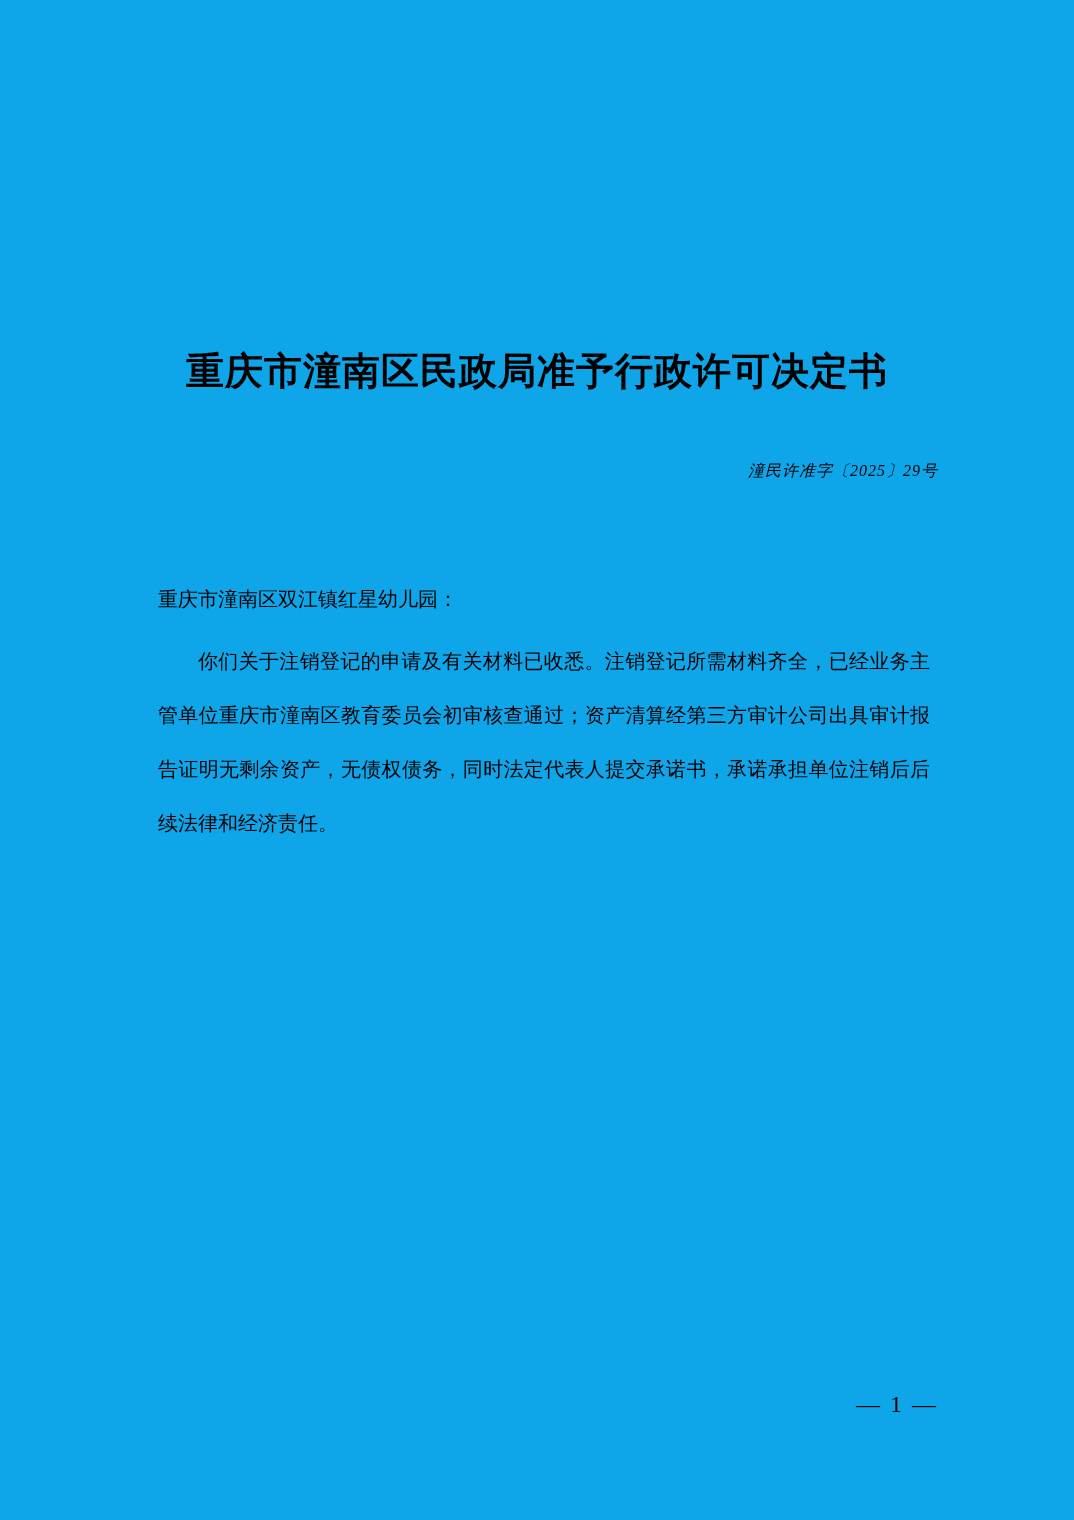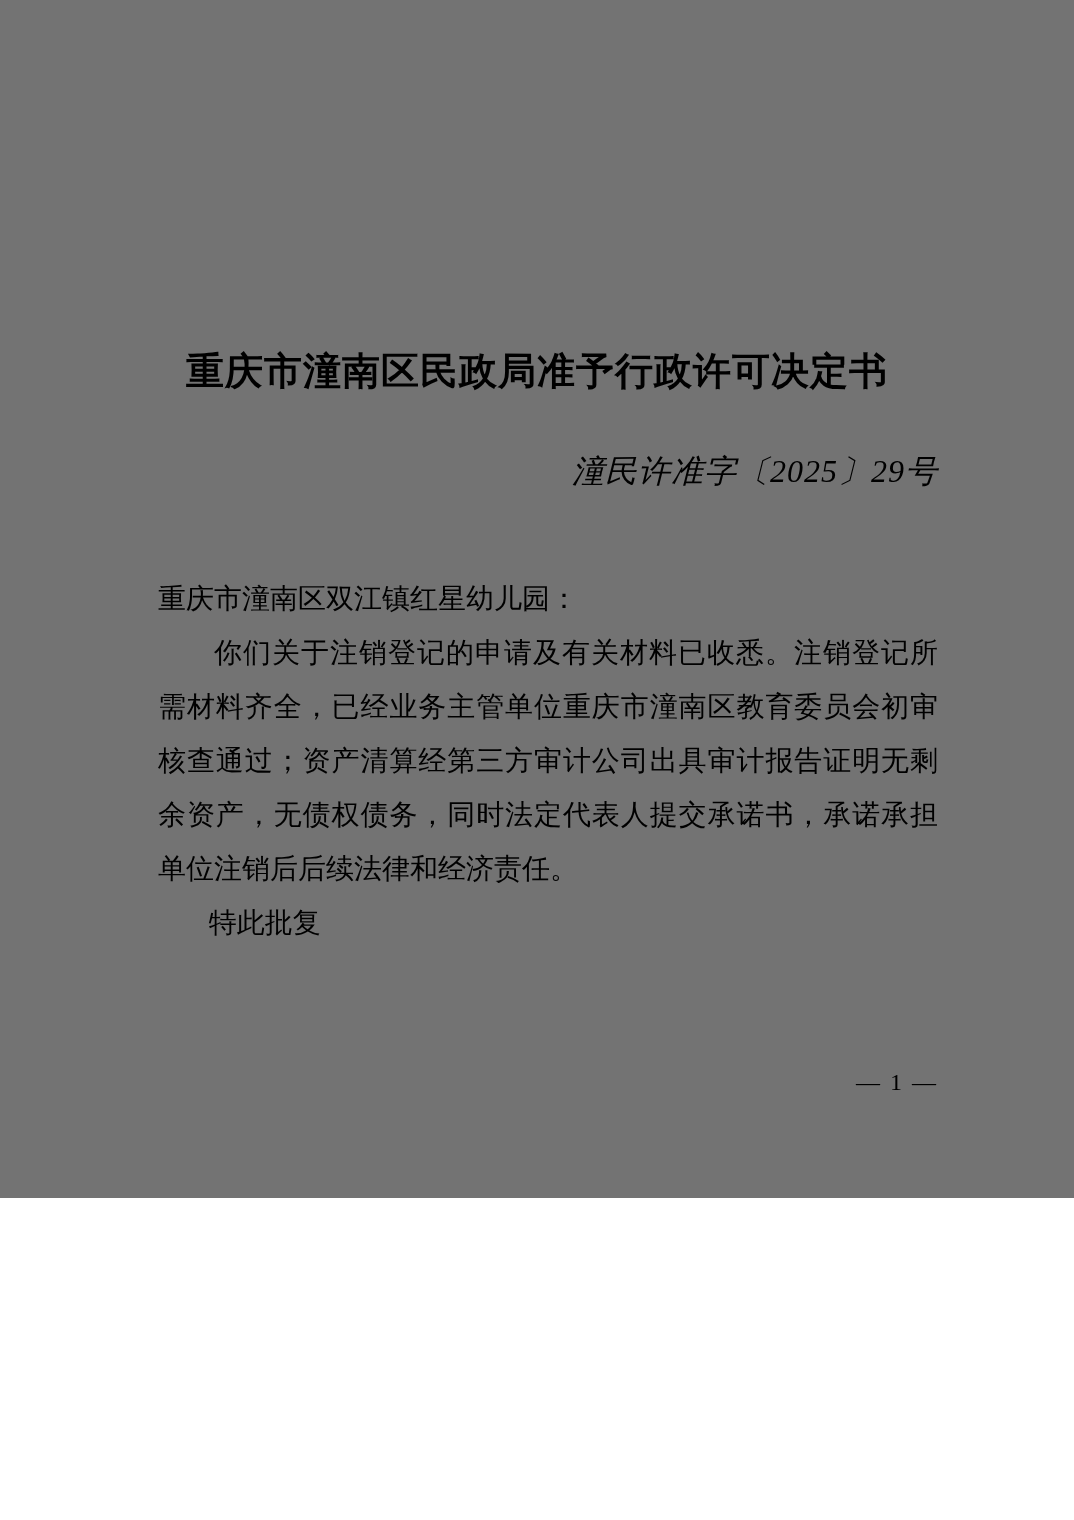--- a/index.html
+++ b/index.html
@@ -3,23 +3,23 @@
 <meta charset="utf-8">
 <style>
   html, body {
     margin: 0;
     padding: 0;
     background: #ffffff;
   }
   .page {
     position: relative;
     width: 1074px;
-    height: 1198px;
+    height: 1520px;
     margin: 0 auto;
-    background: #737373;
+    background: #0ea5e9;
     color: #000000;
     font-family: "Liberation Serif", "DejaVu Serif", serif;
     overflow: hidden;
     box-sizing: border-box;
   }
   .content {
     padding: 0 136px;
     box-sizing: border-box;
   }
   .doc-title {
@@ -28,37 +28,37 @@
     text-align: center;
     font-size: 38px;
     line-height: 50px;
     font-weight: bold;
     letter-spacing: 1px;
     font-family: "Liberation Serif", "DejaVu Serif", serif;
   }
   .doc-number {
     margin-top: 60px;
     text-align: right;
-    font-size: 32px;
+    font-size: 16px;
     line-height: 30px;
     font-style: italic;
     letter-spacing: 1px;
   }
   .body-block {
     margin-top: 86px;
-    font-size: 28px;
+    font-size: 20px;
     line-height: 54px;
     text-align: justify;
   }
   .salutation {
     margin: 0 0 0 22px;
     text-indent: 0;
   }
   .para {
-    margin: 0;
+    margin: 8px;
     text-indent: 2em;
   }
   .para.inset {
     margin-left: 22px;
   }
   .closing {
     margin: 0;
     text-indent: 2.6em;
   }
   .page-number {
@@ -80,19 +80,18 @@
 
     <div class="doc-number">潼民许准字〔2025〕29号</div>
 
     <div class="body-block">
       <p class="salutation">重庆市潼南区双江镇红星幼儿园：</p>
 
       <p class="para inset">你们关于注销登记的申请及有关材料已收悉。注销登记所需材料齐全，已经业务主管单位重庆市潼南区教育委员会初审核查通过；资产清算经第三方审计公司出具审计报告证明无剩余资产，无债权债务，同时法定代表人提交承诺书，承诺承担单位注销后后续法律和经济责任。</p>
 
 
 
-      <p class="closing">特此批复</p>
     </div>
 
   </div>
 
   <div class="page-number">— 1 —</div>
 </div>
 
 </body></html>

